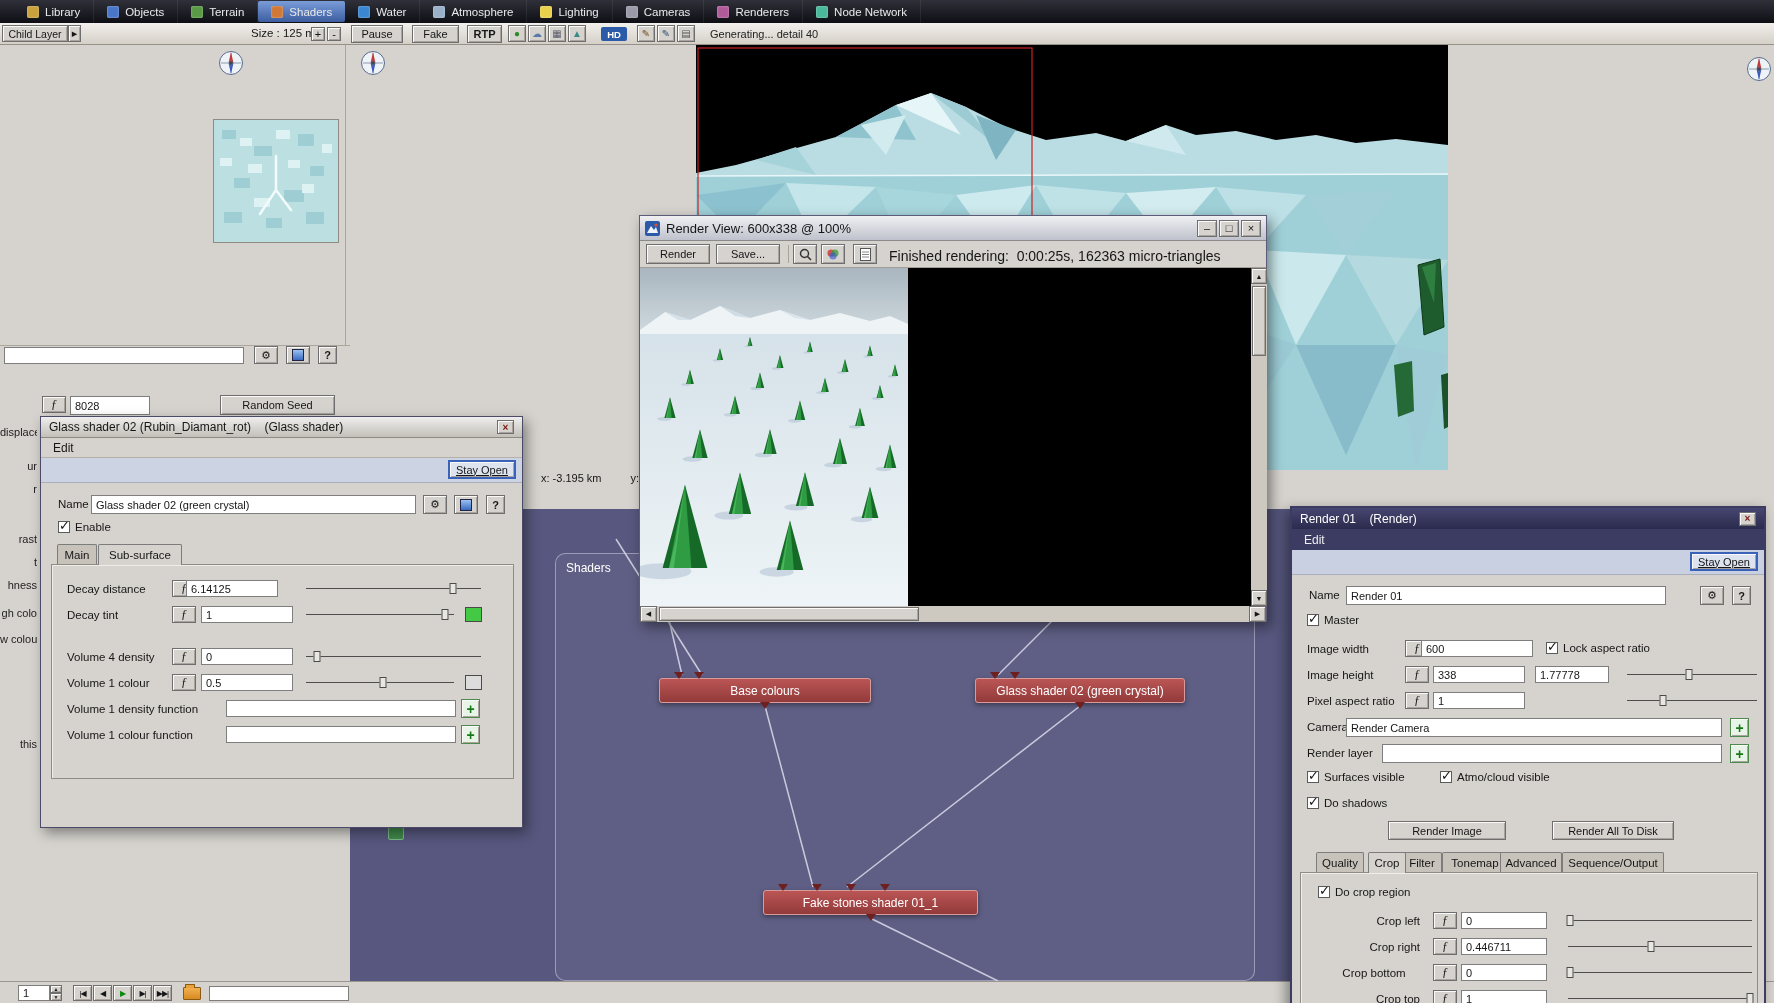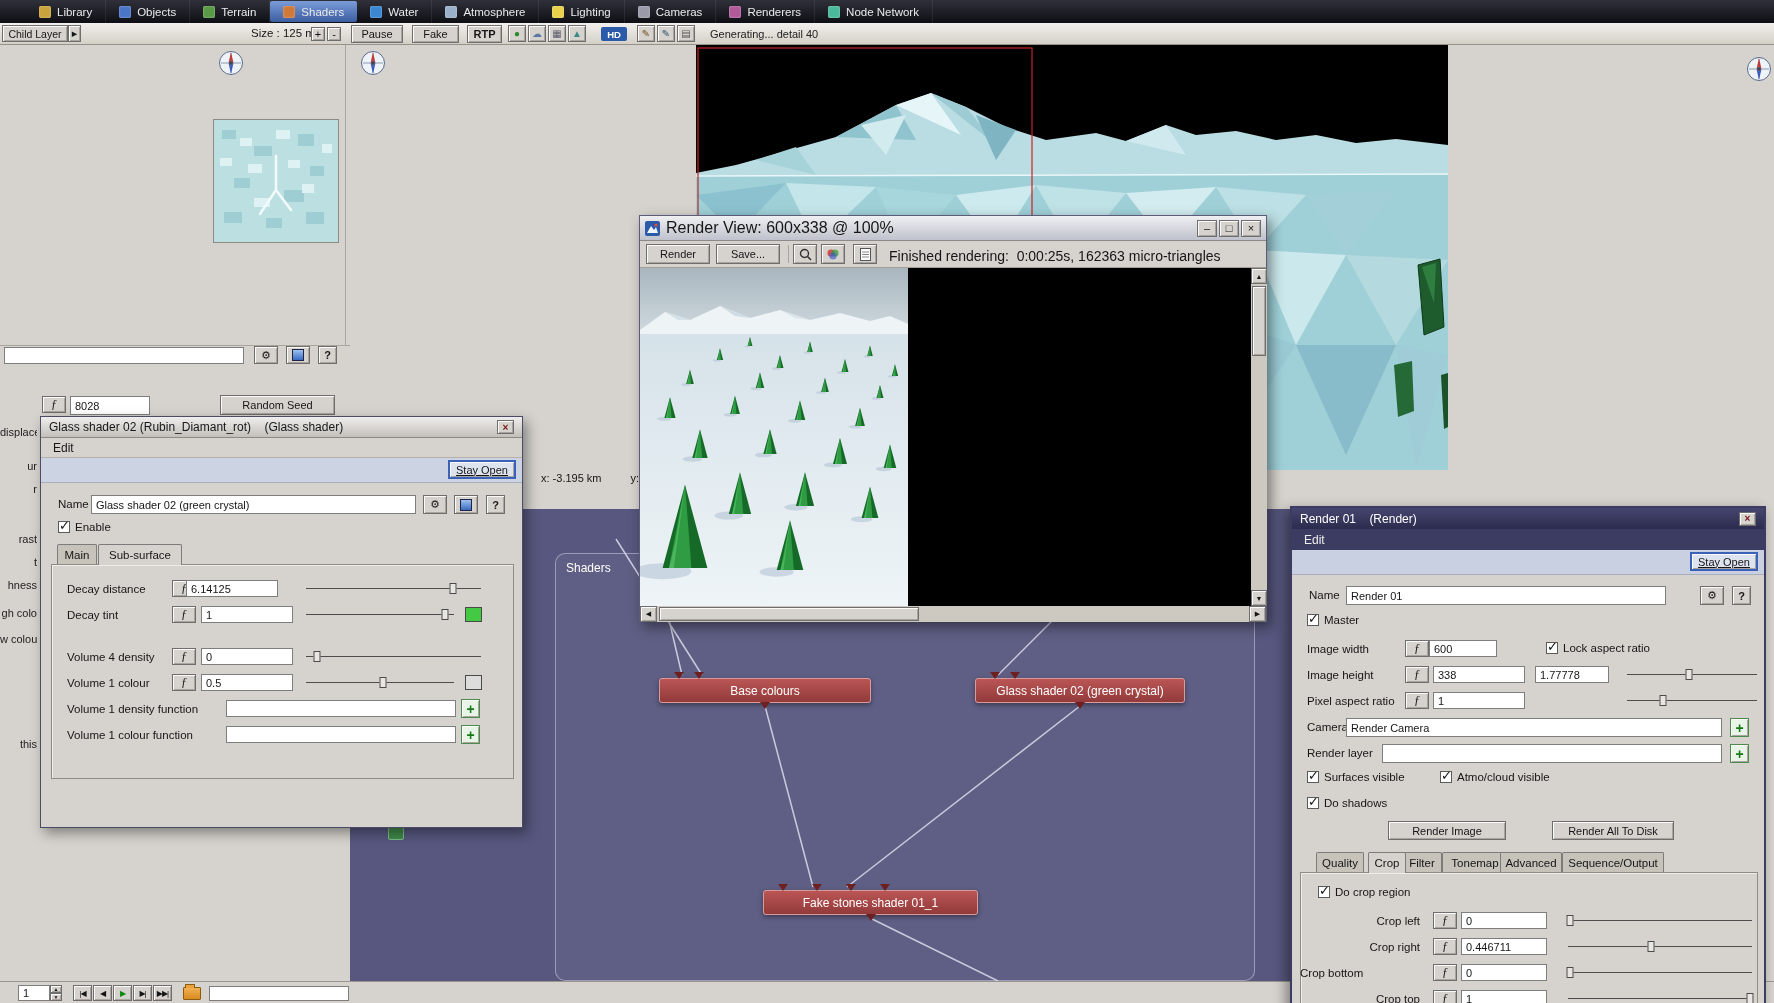--- a/index.html
+++ b/index.html
@@ -17,21 +17,21 @@
 .sh{position:absolute;top:2px;width:7px;height:11px;background:#e9e7e2;border:1px solid #4a4a4a;transform:translateX(-50%)}
 .fx{width:24px;height:17px;font-family:"Liberation Serif",serif;font-style:italic;font-size:12px}
 .plus{width:19px;height:19px;background:#e9f4e9;border:1px solid #4d8a4d;color:#157a15;font-weight:bold;font-size:14px;display:flex;align-items:center;justify-content:center}
 .swatch{width:17px;height:15px;border:1px solid #4a4a4a}
 .xbtn{width:17px;height:14px;font-size:10px;color:#7a1515;font-weight:bold}
 .rowlabel{font-size:11.5px;white-space:nowrap}
 .clip-label{position:absolute;width:37px;text-align:right;font-size:11px;white-space:nowrap;overflow:hidden;color:#222}
 .tabbtn{position:absolute;top:0;height:20px;display:flex;align-items:center;justify-content:center;font-size:11.5px;background:#c7c3bb;border:1px solid #7c7c7c;border-bottom:none;border-radius:2px 2px 0 0}
 .tabbtn.active{background:#d6d3ce;height:21px;z-index:2;top:-1px}
 .panelbox{border:1px solid #918c83;box-shadow:inset 1px 1px 0 #efede9;background:#d6d3ce}
-#menubar{position:absolute;left:0;top:0;width:1774px;height:23px;background:linear-gradient(#30303a,#0e0e14);display:flex;align-items:stretch;padding-left:26px;z-index:4}
+#menubar{position:absolute;left:0;top:0;width:1774px;height:23px;background:linear-gradient(#30303a,#0e0e14);display:flex;align-items:stretch;padding-left:14px;z-index:4}
 .mtab{display:flex;align-items:center;gap:6px;padding:0 13px;color:#e9e9ec;font-size:11.5px;border-right:1px solid rgba(255,255,255,.07)}
 .mtab.active{background:linear-gradient(#7a9cd8,#3c5ea0);border-radius:2px;margin:1px 0;border-right:none}
 .mticon{width:12px;height:12px;border-radius:2px;flex:none;box-shadow:inset 0 0 2px rgba(255,255,255,.55)}
 #toolbar{position:absolute;left:0;top:23px;width:1774px;height:22px;background:linear-gradient(#f2f0ec,#d4d0c8);border-bottom:1px solid #979289;z-index:4}
 .tbicon{width:18px;height:17px;font-size:10px}
 .node{position:absolute;height:25px;border-radius:3px;background:linear-gradient(#bb5555,#923a3a);border:1px solid #da9a9a;color:#fff;display:flex;align-items:center;justify-content:center;font-size:12px;box-shadow:0 2px 5px rgba(0,0,0,.4)}
 .tri{position:absolute;width:0;height:0;border-left:5px solid transparent;border-right:5px solid transparent;border-top:7px solid #6e2020}
 .tri.b{left:50%;margin-left:-5px;bottom:-7px}
 .tb-dark{background:linear-gradient(#464670,#2b2b4e);color:#fff}
 .folder{width:18px;height:13px;background:linear-gradient(#f0b050,#d88a20);border:1px solid #8a5a10;border-radius:1px;position:relative}
@@ -290,21 +290,21 @@
   <div class="abs input" style="left:209px;top:4px;width:140px;height:15px"></div>
 </div>
 
 <div class="abs" style="left:639px;top:215px;width:628px;height:407px;background:#d6d3ce;border:1px solid #5c5c7a;box-shadow:4px 5px 12px rgba(0,0,0,.45);z-index:10">
   <div class="abs" style="left:0;top:0;width:626px;height:25px;background:linear-gradient(#f0f0f3,#bfc2cc);border-bottom:1px solid #8a8a8a;display:flex;align-items:center;padding:0 5px">
     <svg width="15" height="15" style="margin-right:6px">
           <rect width="15" height="15" rx="2" fill="#2a5aa8"></rect>
           <polygon points="2,12 6,5 9,9 11,6 13,12" fill="#eef4fa"></polygon>
           <circle cx="11" cy="4" r="1.6" fill="#e05030"></circle>
         </svg>
-    <span style="font-size:16px">Render View: 600x338 @ 100%</span>
+    <span style="font-size:13px">Render View: 600x338 @ 100%</span>
     <span style="flex:1"></span>
     <span class="btn" style="width:20px;height:17px">–</span>
     <span class="btn" style="width:20px;height:17px;margin-left:2px">□</span>
     <span class="btn" style="width:20px;height:17px;margin-left:2px">×</span>
   </div>
   <div class="abs" style="left:0;top:25px;width:626px;height:27px;border-bottom:1px solid #a39f97">
     <div class="abs btn" style="left:6px;top:3px;width:64px;height:20px">Render</div>
     <div class="abs btn" style="left:76px;top:3px;width:64px;height:20px">Save...</div>
     <div class="abs" style="left:148px;top:4px;width:1px;height:18px;background:#a8a49c"></div>
     <div class="abs btn" style="left:153px;top:3px;width:24px;height:20px">
@@ -479,21 +479,21 @@
   <div class="abs btn" style="left:408px;top:78px;width:24px;height:19px">⚙</div>
   <div class="abs btn" style="left:440px;top:78px;width:19px;height:19px;font-weight:bold">?</div>
 
   <div class="abs cbrow" style="left:15px;top:106px">
     <span class="cb on"></span>
     <span>Master</span>
   </div>
 
   <span class="abs rowlabel" style="left:15px;top:135px">Image width</span>
   <div class="abs btn fx" style="left:113px;top:132px">ƒ</div>
-  <div class="abs input" style="left:137px;top:132px;width:68px;height:17px">600</div>
+  <div class="abs input" style="left:129px;top:132px;width:112px;height:17px">600</div>
   <div class="abs cbrow" style="left:254px;top:134px">
     <span class="cb on"></span>
     <span>Lock aspect ratio</span>
   </div>
 
   <span class="abs rowlabel" style="left:15px;top:161px">Image height</span>
   <div class="abs btn fx" style="left:113px;top:158px">ƒ</div>
   <div class="abs input" style="left:141px;top:158px;width:92px;height:17px">338</div>
   <div class="abs input" style="left:243px;top:158px;width:74px;height:17px">1.77778</div>
   <div class="abs slider" style="left:335px;top:159px;width:130px">
@@ -551,21 +551,21 @@
         <span class="sh" style="left:1%"></span>
       </div>
 
   <span class="abs rowlabel" style="left:18px;top:433px;width:110px;text-align:right;display:inline-block">Crop right</span>
   <div class="abs btn fx" style="left:141px;top:430px">ƒ</div>
   <div class="abs input" style="left:169px;top:430px;width:86px;height:17px">0.446711</div>
   <div class="abs slider" style="left:276px;top:431px;width:184px">
         <span class="sh" style="left:45%"></span>
       </div>
 
-  <span class="abs rowlabel" style="left:8px;top:459px;width:110px;text-align:left;display:inline-block">Crop bottom</span>
+  <span class="abs rowlabel" style="left:27px;top:459px;width:110px;text-align:center;display:inline-block">Crop bottom</span>
   <div class="abs btn fx" style="left:141px;top:456px">ƒ</div>
   <div class="abs input" style="left:169px;top:456px;width:86px;height:17px">0</div>
   <div class="abs slider" style="left:276px;top:457px;width:184px">
         <span class="sh" style="left:1%"></span>
       </div>
 
   <span class="abs rowlabel" style="left:18px;top:485px;width:110px;text-align:right;display:inline-block">Crop top</span>
   <div class="abs btn fx" style="left:141px;top:482px">ƒ</div>
   <div class="abs input" style="left:169px;top:482px;width:86px;height:17px">1</div>
   <div class="abs slider" style="left:276px;top:483px;width:184px">

